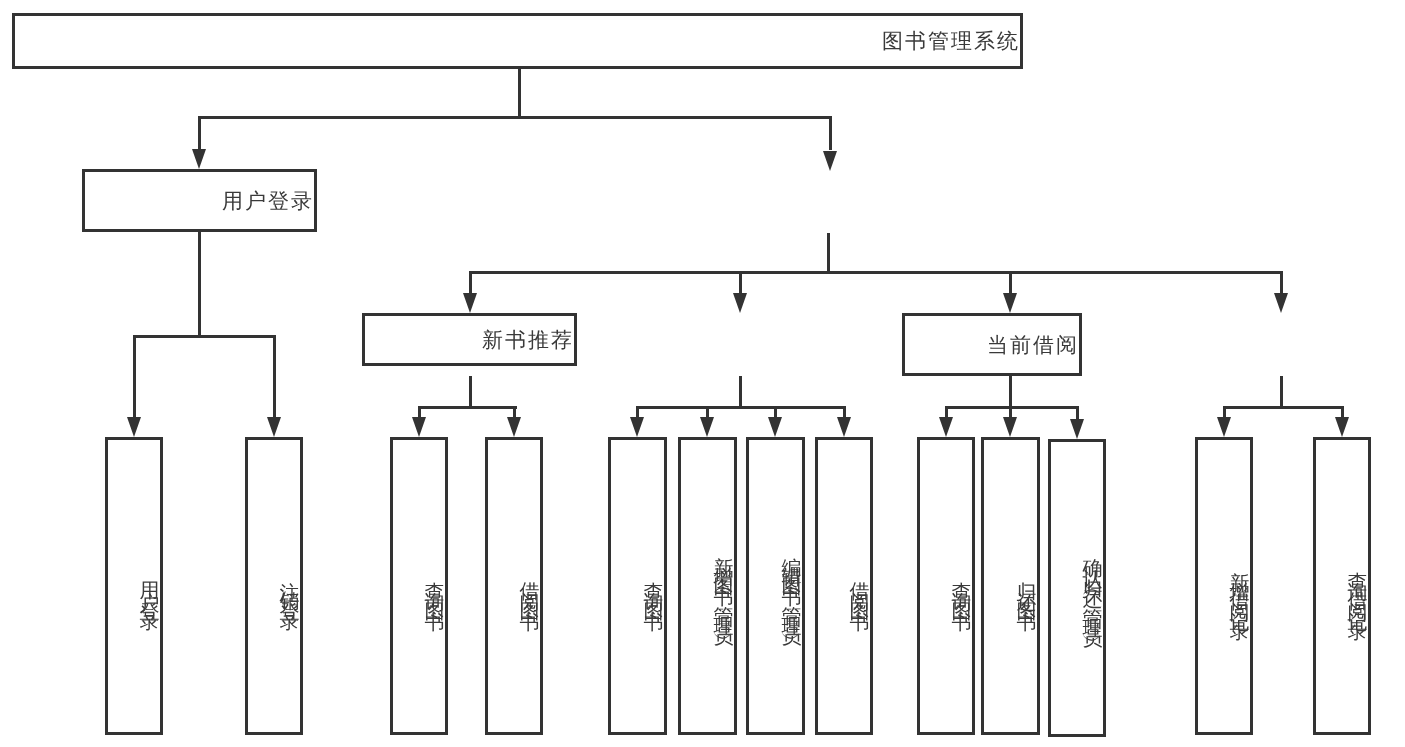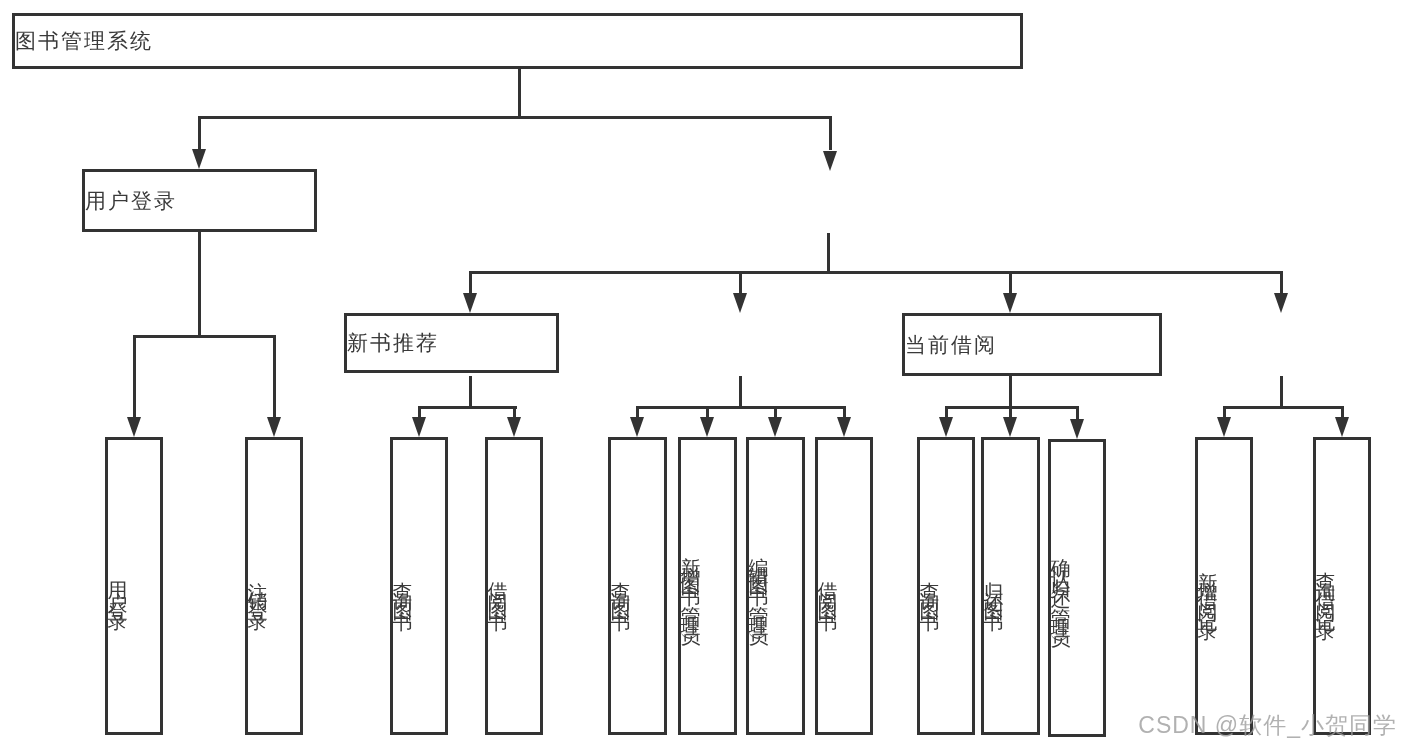--- a/index.html
+++ b/index.html
@@ -10,21 +10,21 @@
     font-family:"Liberation Sans", sans-serif;
     overflow:hidden;
   }
   .box {
     position:absolute;
     box-sizing:border-box;
     border:3px solid #333333;
     background:#ffffff;
     display:flex;
     align-items:center;
-    justify-content:flex-start;
+    justify-content:flex-end;
     color:#3a3a3a;
   }
   .box.h span {
     font-size:21px;
     letter-spacing:2px;
     white-space:nowrap;
   }
   .box.v span {
     writing-mode:vertical-rl;
     text-orientation:mixed;
@@ -56,24 +56,24 @@
 <div class="canvas">
 
   <div class="box h" style="left:12px;top:13px;width:1011px;height:56px">
     <span>图书管理系统</span>
   </div>
 
   <div class="box h" style="left:82px;top:169px;width:235px;height:63px">
     <span>用户登录</span>
   </div>
 
-  <div class="box h" style="left:344px;top:313px;width:215px;height:60px">
+  <div class="box h" style="left:362px;top:313px;width:215px;height:53px">
     <span>新书推荐</span>
   </div>
-  <div class="box h" style="left:902px;top:313px;width:260px;height:63px">
+  <div class="box h" style="left:902px;top:313px;width:180px;height:63px">
     <span>当前借阅</span>
   </div>
 
   <div class="box v" style="left:105px;top:437px;width:58px;height:298px">
     <span>用户登录</span>
   </div>
   <div class="box v" style="left:245px;top:437px;width:58px;height:298px">
     <span>注销登录</span>
   </div>
 
@@ -166,15 +166,14 @@
   <div class="vl" style="left:1076px;top:406px;height:16px"></div>
   <div class="ar" style="left:1070px;top:419px"></div>
 
   <div class="vl" style="left:1280px;top:376px;height:33px"></div>
   <div class="hl" style="left:1223px;top:406px;width:120px"></div>
   <div class="vl" style="left:1223px;top:406px;height:14px"></div>
   <div class="ar" style="left:1217px;top:417px"></div>
   <div class="vl" style="left:1341px;top:406px;height:14px"></div>
   <div class="ar" style="left:1335px;top:417px"></div>
 
-  <div class="watermark">CSDN @软件_小贺同学</div>
 
 </div>
 
 </body></html>

